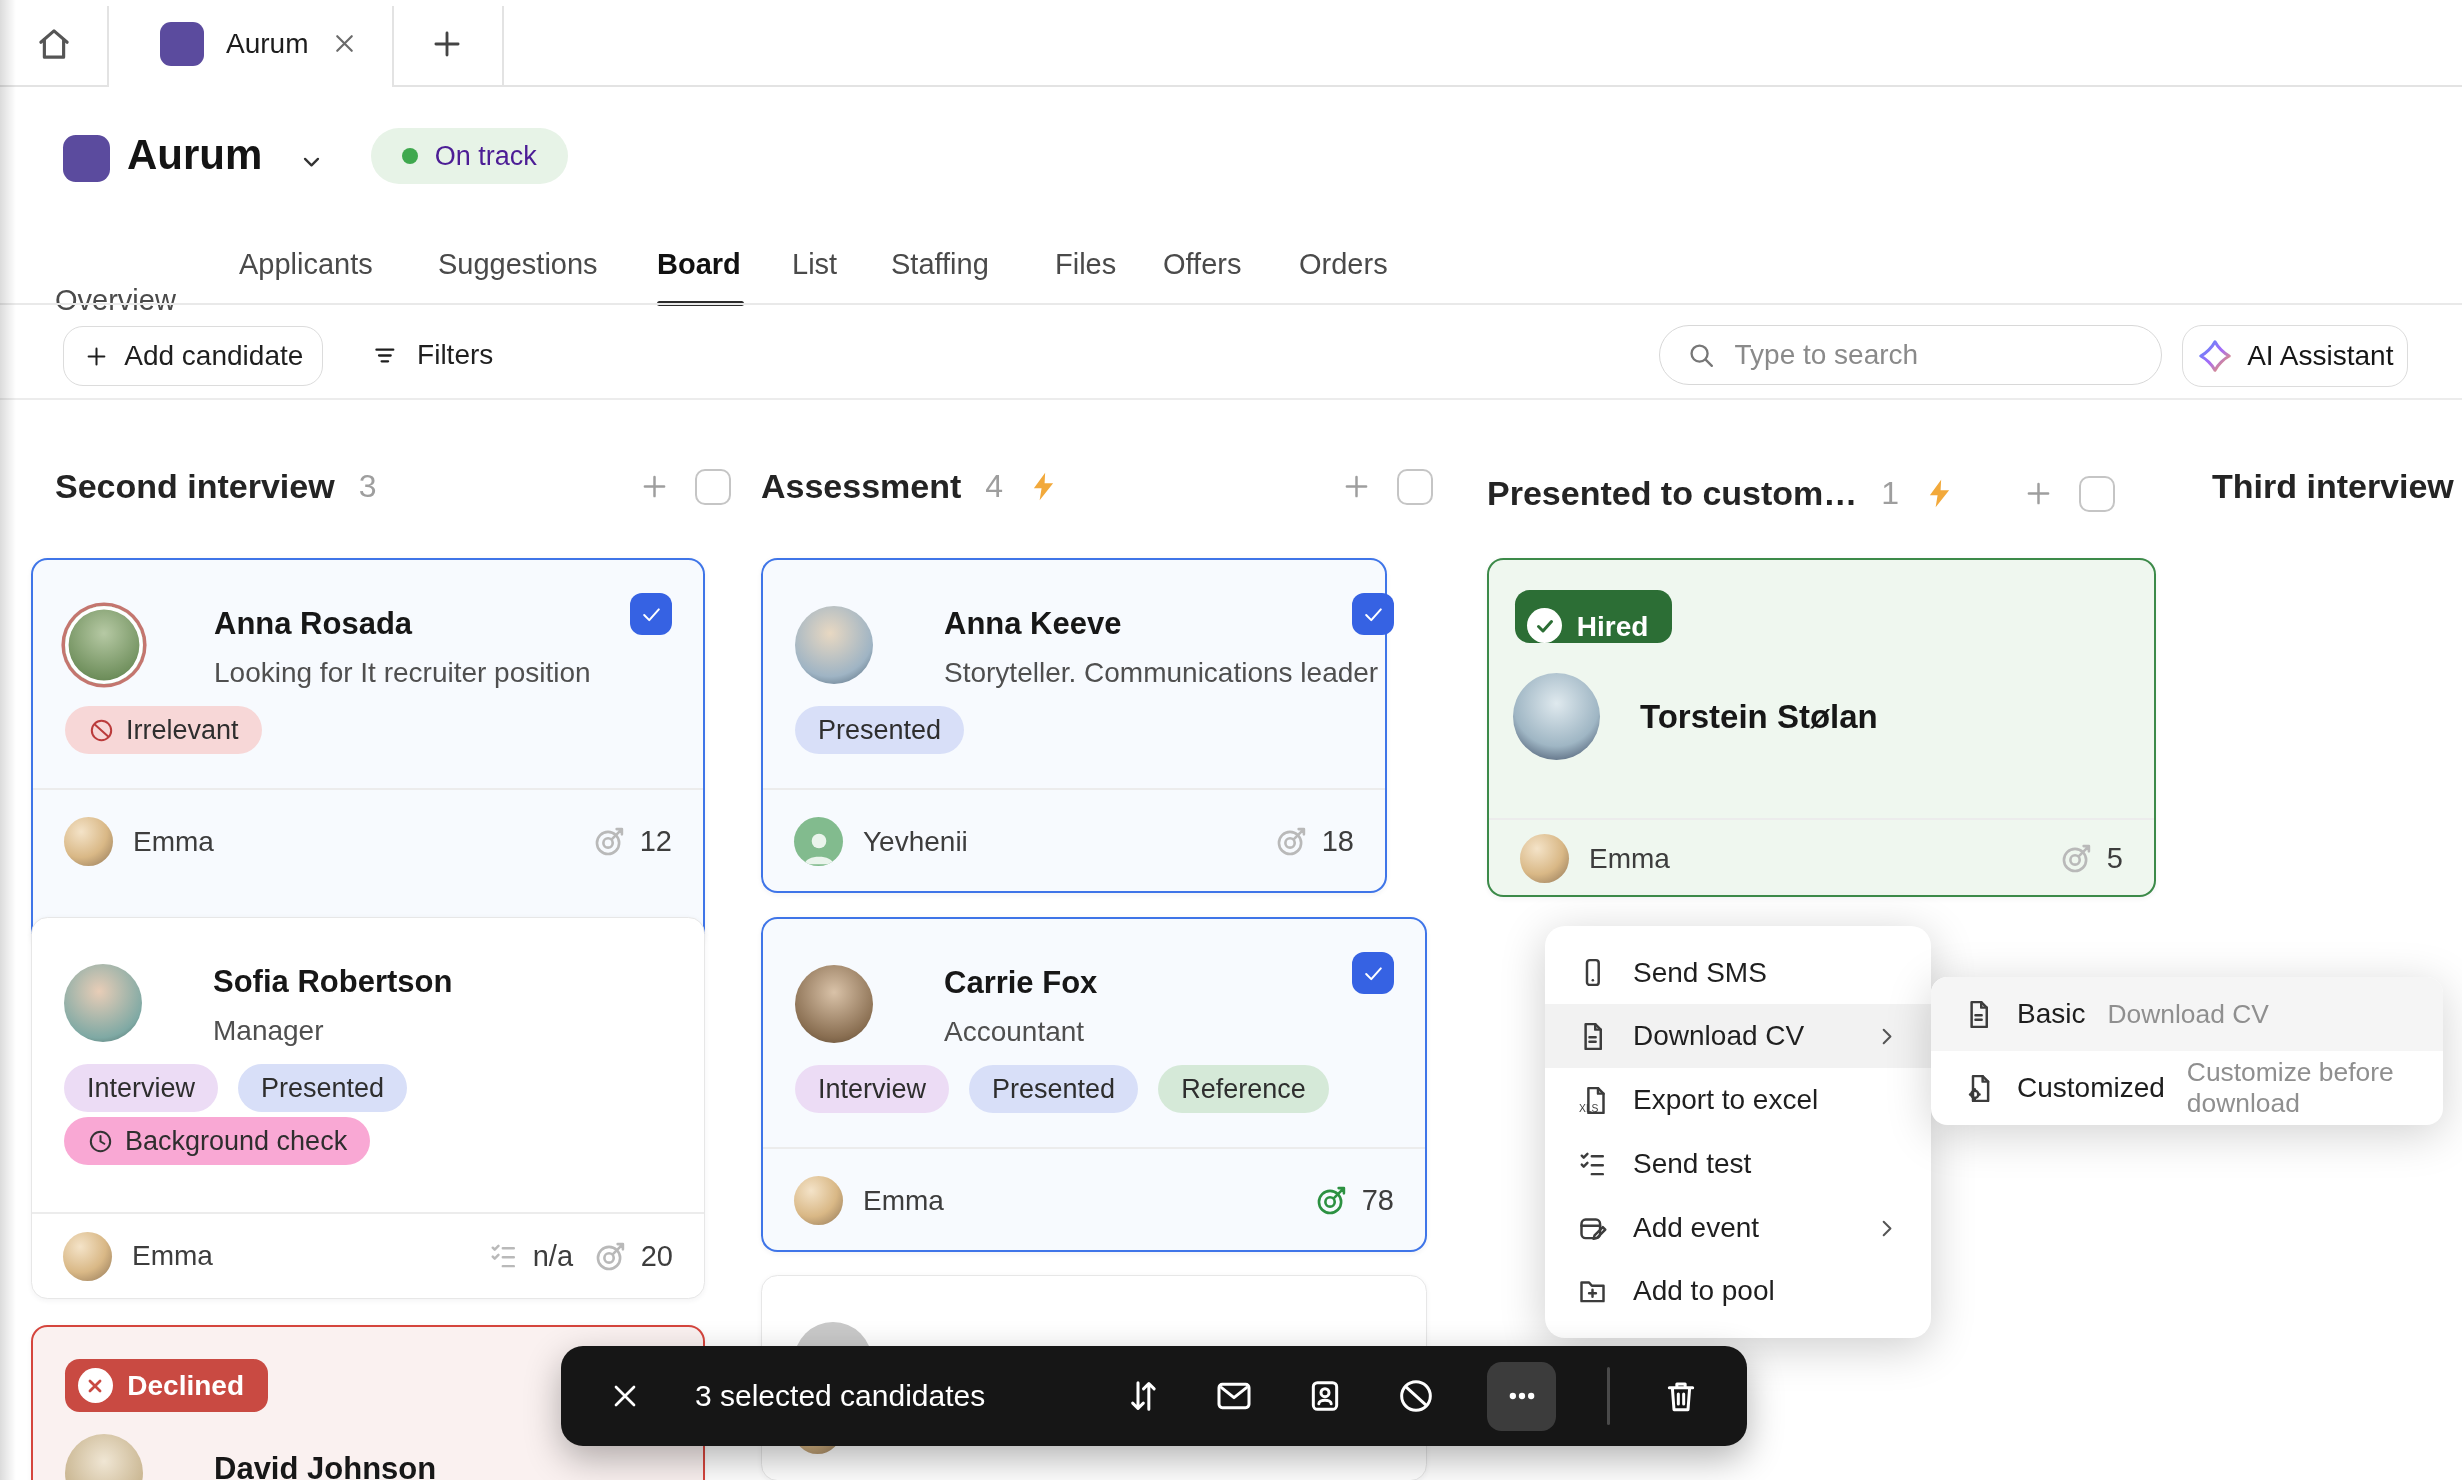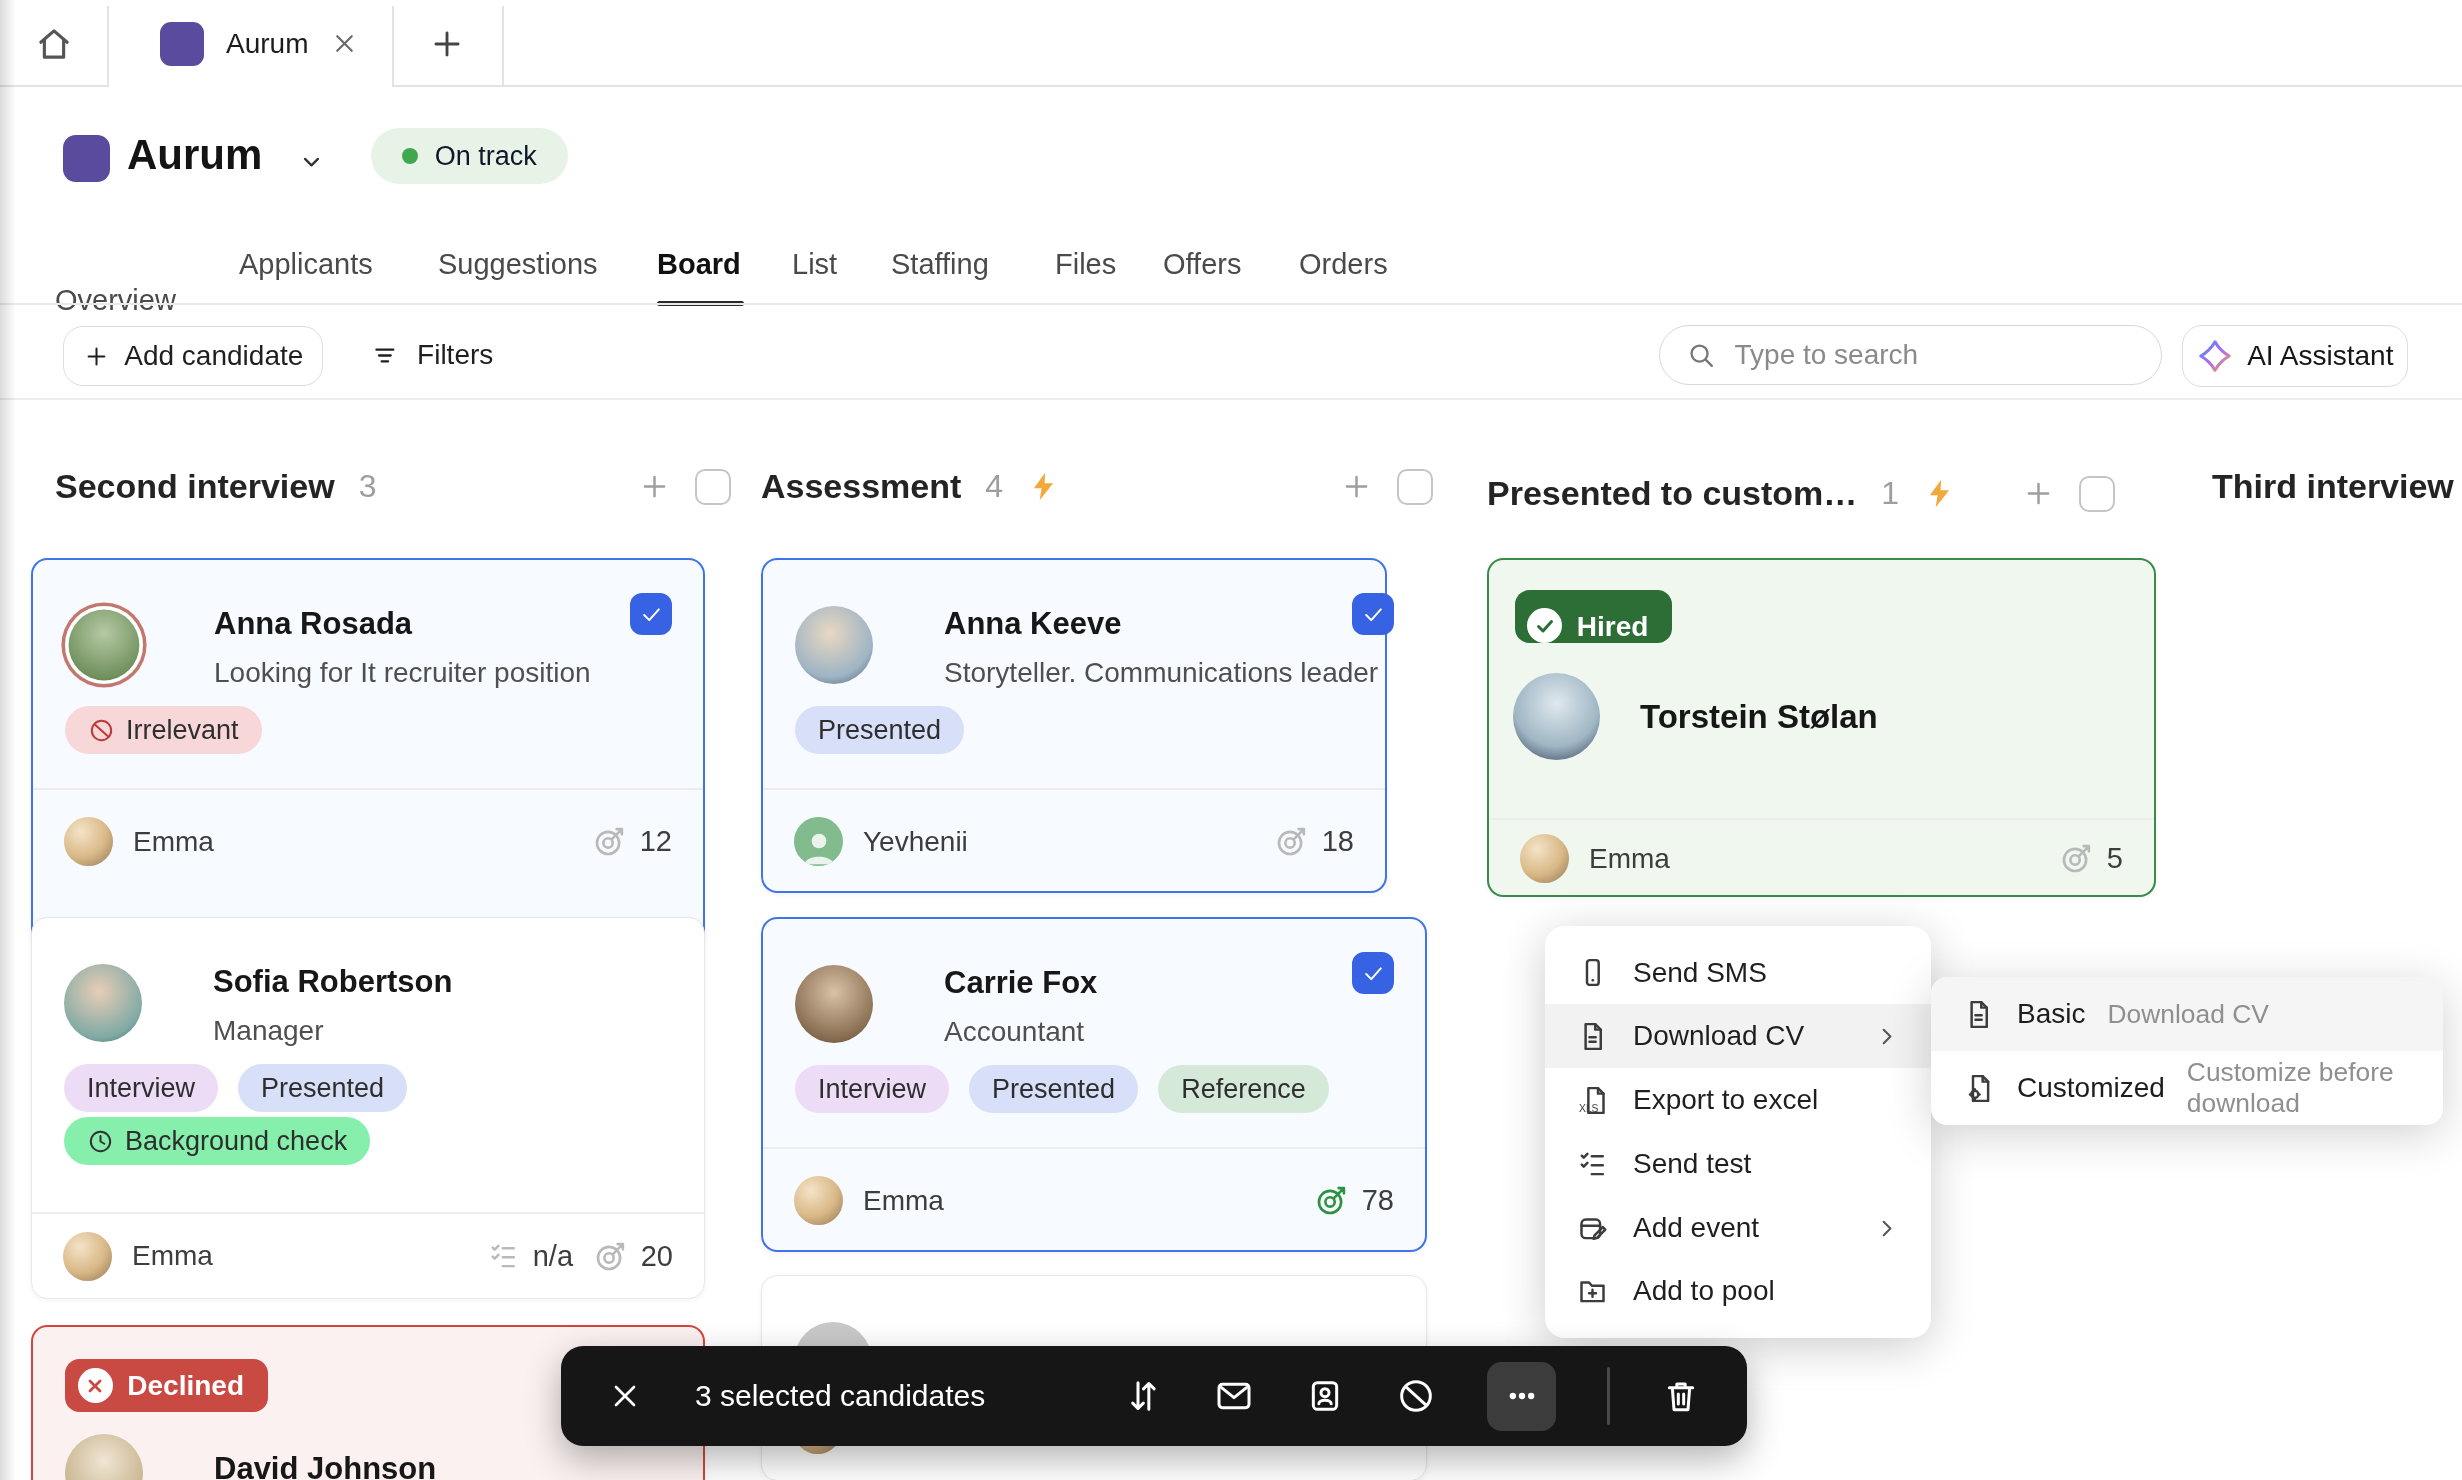--- a/index.html
+++ b/index.html
@@ -19,21 +19,21 @@
   #aurum-tab .lbl{font-size:28px;color:#1d1d1d;}
   #aurum-tab .close{color:#6b6b6b;}
   #newtab{left:392px;top:0;width:110px;height:87px;display:flex;align-items:center;justify-content:center;color:#444;}
 
   
   #proj-square{left:63px;top:135px;width:47px;height:47px;border-radius:12.7px;background:#5b4b9e;}
   #proj-title{left:127px;top:131px;font-size:42px;font-weight:700;color:#141414;}
   #proj-chevron{left:296px;top:146px;color:#333;}
   #status-pill{left:371px;top:128px;height:56px;border-radius:28px;background:#e7f3e7;display:flex;align-items:center;gap:16.4px;padding:0 31px;}
   #status-pill .dot{width:16.4px;height:16.4px;border-radius:50%;background:#3fa84e;}
-  #status-pill .txt{font-size:27px;color:#0f172a;}
+  #status-pill .txt{font-size:27px;color:#4c1d95;}
 
   
   #nav{left:0;top:232px;width:2462px;height:73px;}
   #nav .nav-item{position:absolute;top:16.4px;font-size:29px;color:#4a4a4a;white-space:nowrap;}
   #nav .nav-item.active{color:#111;font-weight:700;}
   #nav-underline{left:657px;top:301px;width:87px;height:4.6px;background:#2b2b2b;border-radius:2.7px;}
   #nav-border{left:0;top:303px;width:2462px;height:1.8px;background:#e9e9e9;}
 
   
   #add-btn{left:63px;top:326px;width:258px;height:58px;border:1.8px solid #dcdcdc;border-radius:20px;background:#fff;display:flex;align-items:center;justify-content:center;gap:14.6px;font-size:28px;color:#1f1f1f;}
@@ -53,21 +53,21 @@
   .card.sel{border:2.7px solid #3f75e8;background:#f7fafe;}
   .card.grn{border:2.7px solid #3c8a49;background:#eff7ef;}
   .card.red{border:2.7px solid #d5453d;background:#faf1f0;}
   .avatar{position:absolute;border-radius:50%;}
   .cname{position:absolute;font-size:31px;font-weight:700;color:#171717;white-space:nowrap;}
   .csub{position:absolute;font-size:28px;color:#4f4f4f;white-space:nowrap;overflow:hidden;}
   .cb{position:absolute;width:42px;height:42px;border-radius:12px;background:#3662e3;display:flex;align-items:center;justify-content:center;color:#fff;}
   .tagrow{position:absolute;display:flex;gap:20px;}
   .tag{display:inline-flex;align-items:center;gap:11px;height:48px;padding:0 23px;border-radius:24.6px;font-size:27px;color:#2e2e2e;white-space:nowrap;}
   .tag-pink{background:#f7d7d7;} .tag-purple{background:#ecdcf5;} .tag-blue{background:#d8dff8;}
-  .tag-green{background:#d5e9d8;} .tag-gray{background:#86efac;}
+  .tag-green{background:#d5e9d8;} .tag-gray{background:#f9a8d4;}
   .divider{position:absolute;left:0;right:0;height:1.8px;background:#ececec;}
   .cfoot{position:absolute;left:0;right:0;display:flex;align-items:center;padding:0 31px;gap:20px;}
   .cfoot .fname{font-size:28px;color:#3d3d3d;}
   .metric{display:flex;align-items:center;gap:12.7px;font-size:29px;color:#3d3d3d;}
   .badge{position:absolute;height:53px;border-radius:14.6px;display:flex;align-items:center;gap:14.6px;padding:0 24px 0 12.7px;color:#fff;font-size:28px;font-weight:700;}
   .badge.hired{background:#2c6e35;} .badge.declined{background:#c94a42;}
   .badge .bc{width:35px;height:35px;border-radius:50%;background:#fff;display:flex;align-items:center;justify-content:center;}
 
   .av-emma{background:radial-gradient(circle at 35% 30%,#f4e3c8,#d9b886 55%,#8d7355);}
   .av-rosada{background:radial-gradient(circle at 50% 35%,#b6c9a4,#6f8f5c 70%,#49683c);box-shadow:0 0 0 3.6px #fff inset,0 0 0 3.6px #c4766f;}

